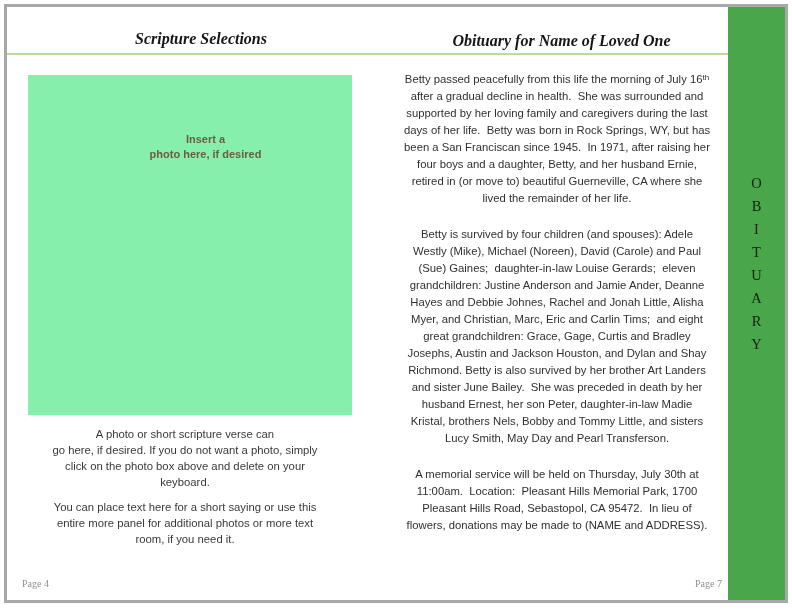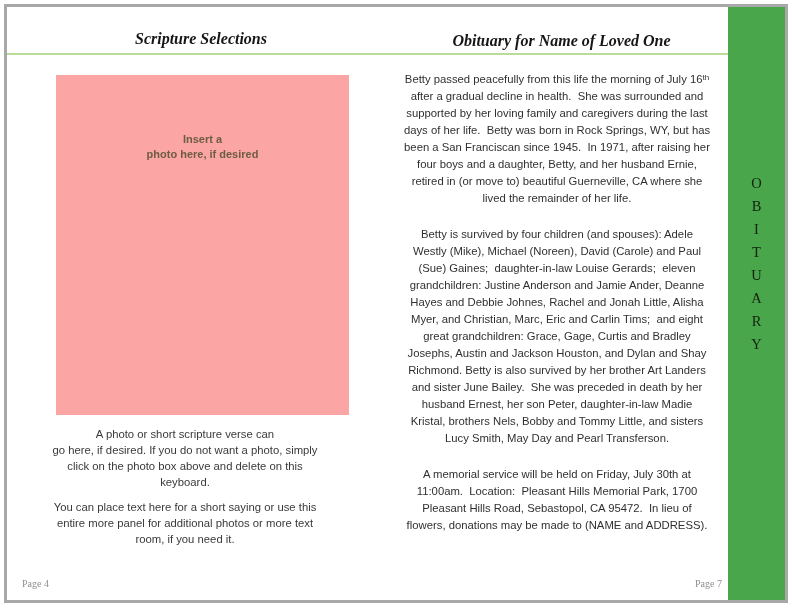--- a/index.html
+++ b/index.html
@@ -53,25 +53,26 @@
     font-weight: bold;
     font-size: 16px;
     color: #161616;
     text-align: center;
     white-space: nowrap;
   }
   .page-header.left { left: 0; width: 388px; }
   .page-header.right { left: 388px; width: 333px; top: 25px; }
   .photo-box {
     position: absolute;
-    left: 49px;
+    left: 21px;
     top: 68px;
     width: 293px;
     height: 340px;
-    background: #fca5a5;
+    background: #86efac;
+    padding-left: 31px;
   }
   .photo-hint {
     padding-top: 57px;
     text-align: center;
     font-size: 11px;
     font-weight: bold;
     line-height: 15px;
     color: #6d5c44;
     white-space: pre-line;
   }
@@ -142,31 +143,31 @@
     <div class="page-header left">Scripture Selections</div>
 
     <div class="photo-box">
       <div class="photo-hint">Insert a
 photo here, if desired</div>
     </div>
 
     <div class="left-captions">
       <p>A photo or short scripture verse can
 go here, if desired. If you do not want a photo, simply
-click on the photo box above and delete on this
+click on the photo box above and delete on your
 keyboard.</p>
       <p>You can place text here for a short saying or use this
 entire more panel for additional photos or more text
 room, if you need it.</p>
     </div>
 
     <div class="obit-body">
       <p><span>Betty passed peacefully from this life the morning of July 16</span><sup>th</sup><span> after a gradual decline in health.  She was surrounded and supported by her loving family and caregivers during the last days of her life.  Betty was born in Rock Springs, WY, but has been a San Franciscan since 1945.  In 1971, after raising her four boys and a daughter, Betty, and her husband Ernie, retired in (or move to) beautiful Guerneville, CA where she lived the remainder of her life.</span></p>
       <p>Betty is survived by four children (and spouses): Adele Westly (Mike), Michael (Noreen), David (Carole) and Paul (Sue) Gaines;  daughter-in-law Louise Gerards;  eleven grandchildren: Justine Anderson and Jamie Ander, Deanne Hayes and Debbie Johnes, Rachel and Jonah Little, Alisha Myer, and Christian, Marc, Eric and Carlin Tims;  and eight great grandchildren: Grace, Gage, Curtis and Bradley Josephs, Austin and Jackson Houston, and Dylan and Shay Richmond. Betty is also survived by her brother Art Landers and sister June Bailey.  She was preceded in death by her husband Ernest, her son Peter, daughter-in-law Madie Kristal, brothers Nels, Bobby and Tommy Little, and sisters Lucy Smith, May Day and Pearl Transferson.</p>
-      <p>A memorial service will be held on Friday, July 30th at 11:00am.  Location:  Pleasant Hills Memorial Park, 1700 Pleasant Hills Road, Sebastopol, CA 95472.  In lieu of flowers, donations may be made to (NAME and ADDRESS).</p>
+      <p>A memorial service will be held on Thursday, July 30th at 11:00am.  Location:  Pleasant Hills Memorial Park, 1700 Pleasant Hills Road, Sebastopol, CA 95472.  In lieu of flowers, donations may be made to (NAME and ADDRESS).</p>
     </div>
 
     <div class="page-number left">Page 4</div>
 
     <div class="page-number right">Page 7</div>
 
   </div>
 </div>
 
 </body></html>

